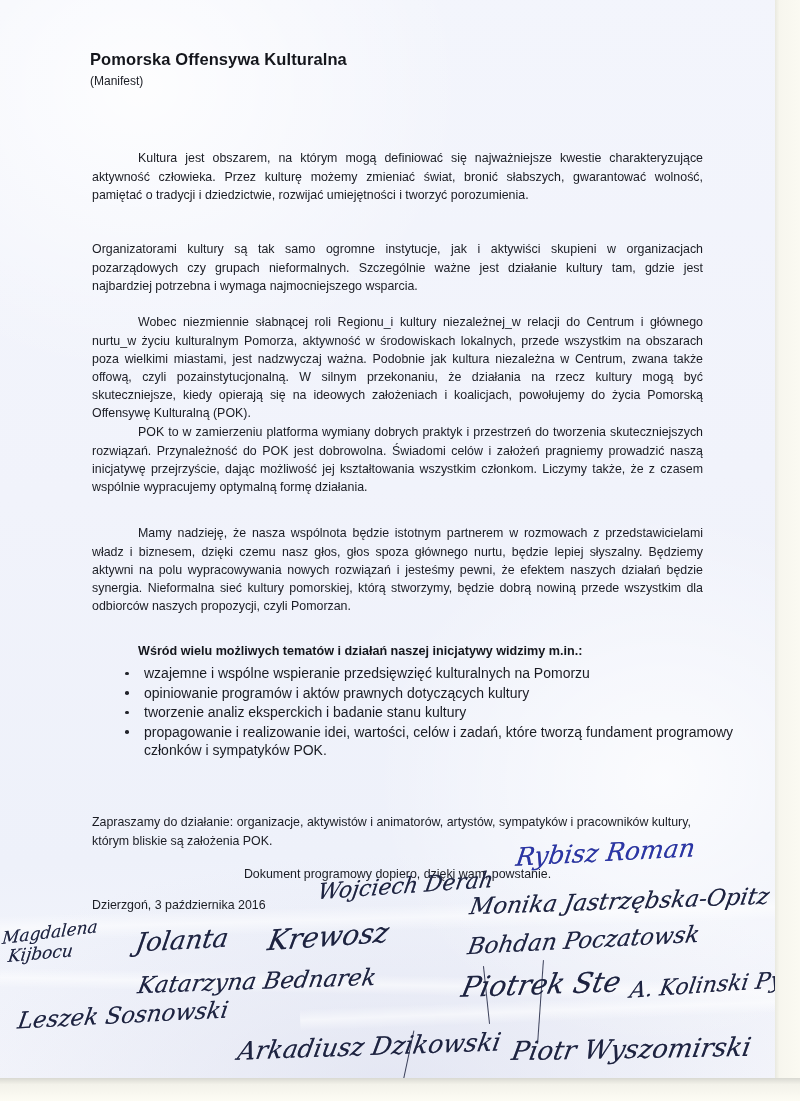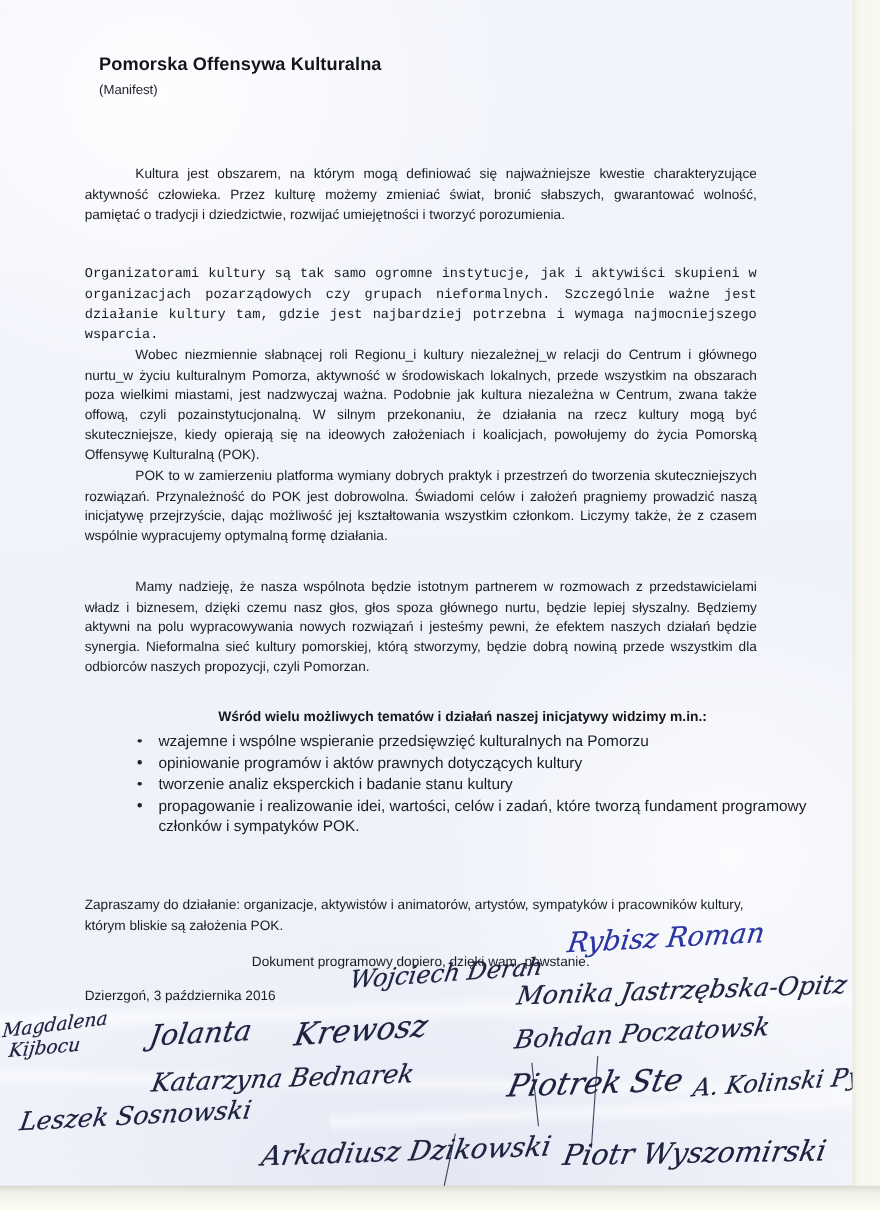--- a/index.html
+++ b/index.html
@@ -80,21 +80,21 @@
   }
   .doc-subtitle {
     position: absolute;
     left: 90px; top: 74px;
     font-size: 12px;
     color: #1b1d24;
   }
 
   .body-block {
     position: absolute;
-    left: 77px;
+    left: 92px;
     width: 611px;
     font-size: 12.4px;
     line-height: 18.2px;
     color: #1a1c23;
     text-align: justify;
     text-justify: inter-word;
   }
   .body-block .indent { display: inline-block; width: 46px; }
 
   .lead-bold {
@@ -186,29 +186,29 @@
   <div class="crease c3"></div>
 
   <div class="content">
 
     <div class="doc-title">Pomorska Offensywa Kulturalna</div>
 
     <div class="doc-subtitle">(Manifest)</div>
 
     <p class="body-block" style="top:137px;"><span class="indent"></span><span>Kultura jest obszarem, na którym mogą definiować się najważniejsze kwestie charakteryzujące aktywność człowieka. Przez kulturę możemy zmieniać świat, bronić słabszych, gwarantować wolność, pamiętać o tradycji i dziedzictwie, rozwijać umiejętności  i tworzyć porozumienia.</span></p>
 
-    <p class="body-block" style="top:228px;font-family:Liberation Mono, monospace;"><span>Organizatorami kultury są tak samo ogromne instytucje, jak i aktywiści skupieni w organizacjach pozarządowych czy grupach nieformalnych. Szczególnie ważne jest działanie kultury tam, gdzie jest najbardziej potrzebna i wymaga najmocniejszego wsparcia.</span></p>
+    <p class="body-block" style="top:228px;"><span>Organizatorami kultury są tak samo ogromne instytucje, jak i aktywiści skupieni w organizacjach pozarządowych czy grupach nieformalnych. Szczególnie ważne jest działanie kultury tam, gdzie jest najbardziej potrzebna i wymaga najmocniejszego wsparcia.</span></p>
 
     <p class="body-block" style="top:301px;"><span class="indent"></span><span>Wobec niezmiennie słabnącej roli Regionu_i kultury niezależnej_w relacji do Centrum i głównego nurtu_w życiu kulturalnym Pomorza, aktywność w środowiskach lokalnych, przede wszystkim na obszarach poza wielkimi miastami, jest nadzwyczaj ważna. Podobnie jak kultura niezależna w Centrum, zwana także offową, czyli pozainstytucjonalną. W silnym przekonaniu, że działania na rzecz kultury mogą być skuteczniejsze, kiedy opierają się na ideowych założeniach i koalicjach, powołujemy do życia Pomorską Offensywę Kulturalną (POK).</span></p>
 
     <p class="body-block" style="top:411px;"><span class="indent"></span><span>POK to w zamierzeniu platforma wymiany dobrych praktyk i przestrzeń do tworzenia skuteczniejszych rozwiązań. Przynależność do POK jest dobrowolna. Świadomi celów i założeń pragniemy prowadzić naszą inicjatywę przejrzyście, dając możliwość jej kształtowania wszystkim członkom. Liczymy także, że z czasem wspólnie wypracujemy optymalną formę działania.</span></p>
 
     <p class="body-block" style="top:512px;"><span class="indent"></span><span>Mamy nadzieję, że nasza wspólnota będzie istotnym partnerem w rozmowach z przedstawicielami władz i biznesem, dzięki czemu nasz głos, głos spoza głównego nurtu, będzie lepiej słyszalny. Będziemy aktywni na polu wypracowywania nowych rozwiązań i jesteśmy pewni, że efektem naszych działań będzie synergia. Nieformalna sieć kultury pomorskiej, którą stworzymy, będzie dobrą nowiną przede wszystkim dla odbiorców naszych propozycji, czyli Pomorzan.</span></p>
 
-    <p class="lead-bold" style="top:629px;text-align:center;"><span class="indent"></span><span>Wśród wielu możliwych tematów i działań naszej inicjatywy widzimy m.in.:</span></p>
+    <p class="lead-bold" style="top:629px;"><span class="indent"></span><span>Wśród wielu możliwych tematów i działań naszej inicjatywy widzimy m.in.:</span></p>
 
     <ul class="topics">
       <li><span>wzajemne i wspólne wspieranie przedsięwzięć kulturalnych na Pomorzu</span></li>
       <li><span>opiniowanie programów i aktów  prawnych dotyczących kultury</span></li>
       <li><span>tworzenie analiz eksperckich i badanie stanu kultury</span></li>
       <li><span>propagowanie i realizowanie idei, wartości, celów i zadań, które tworzą fundament programowy członków i sympatyków  POK.</span></li>
     </ul>
 
     <p class="body-block closing-1" style="text-align:left;"><span>Zapraszamy do działanie: organizacje, aktywistów i animatorów, artystów, sympatyków i pracowników kultury, którym bliskie są założenia POK.</span></p>
 

